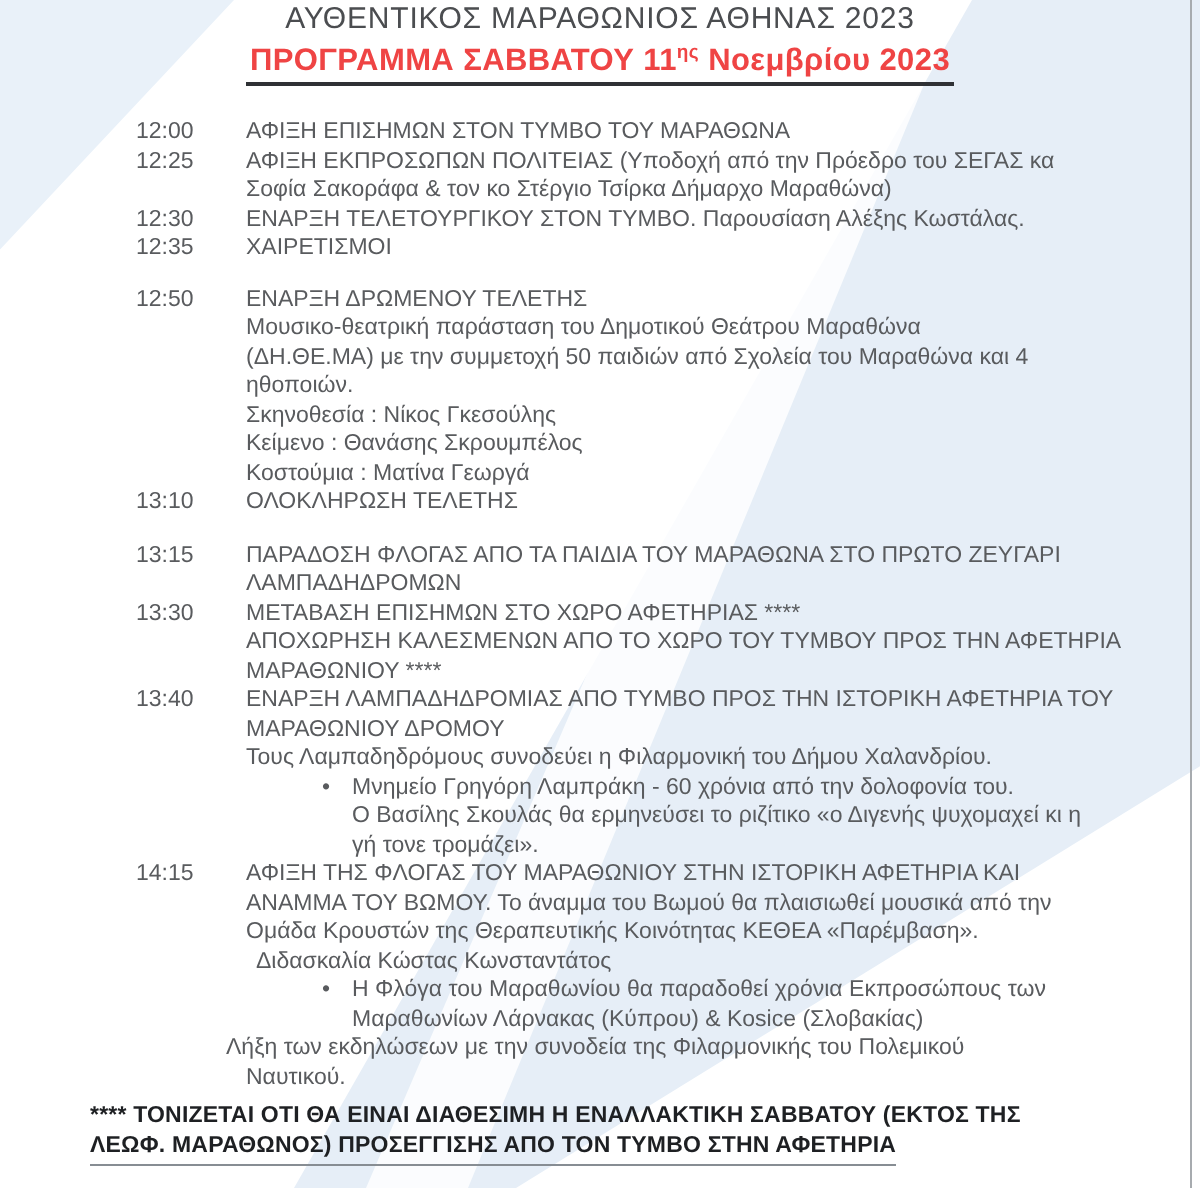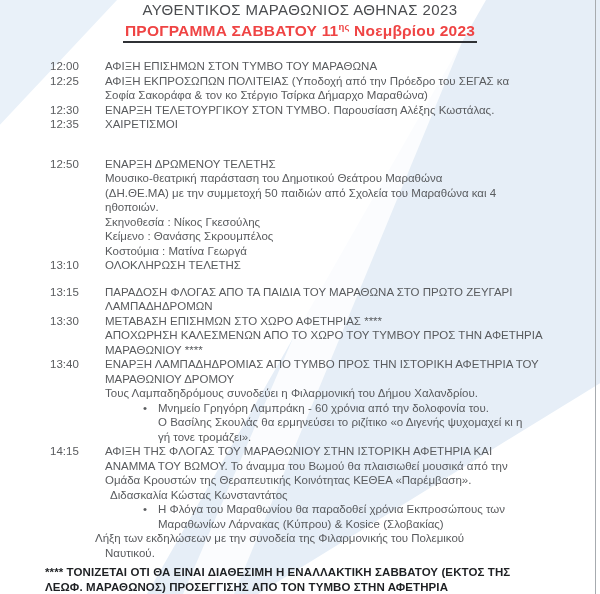--- a/index.html
+++ b/index.html
@@ -38,25 +38,25 @@
     font-size:15px;line-height:17px;color:#4b4d50;letter-spacing:.4px;
   }
   .subtitle{
     display:inline-block;
     font-size:15.5px;line-height:18px;font-weight:bold;color:#ef4444;
     border-bottom:2px solid #2f3135;padding:0 2px 1px 2px;letter-spacing:.2px;
   }
   .subtitle sup{font-size:9.5px;}
   .schedule{
     margin-top:16px;
-    padding-left:50px;
+    padding-left:68px;
     font-size:11.5px;line-height:14.5px;color:#595b5e;
   }
   .row{display:flex;align-items:flex-start;}
-  .row.gap13{margin-top:25px;}
+  .row.gap13{margin-top:11px;}
   .row.gap12{margin-top:12px;}
   .time{width:55px;flex-shrink:0;}
   .lines{flex:1;min-width:0;}
   .ln{white-space:nowrap;position:relative;}
   .ln.bullet{padding-left:53px;}
   .ln.bullet::before{content:"\2022";position:absolute;left:38px;top:0;}
   .ln.cont{padding-left:53px;}
   .ln.outdent{margin-left:-10px;}
   .ln.indent-sm{padding-left:5px;}
   .footer{

